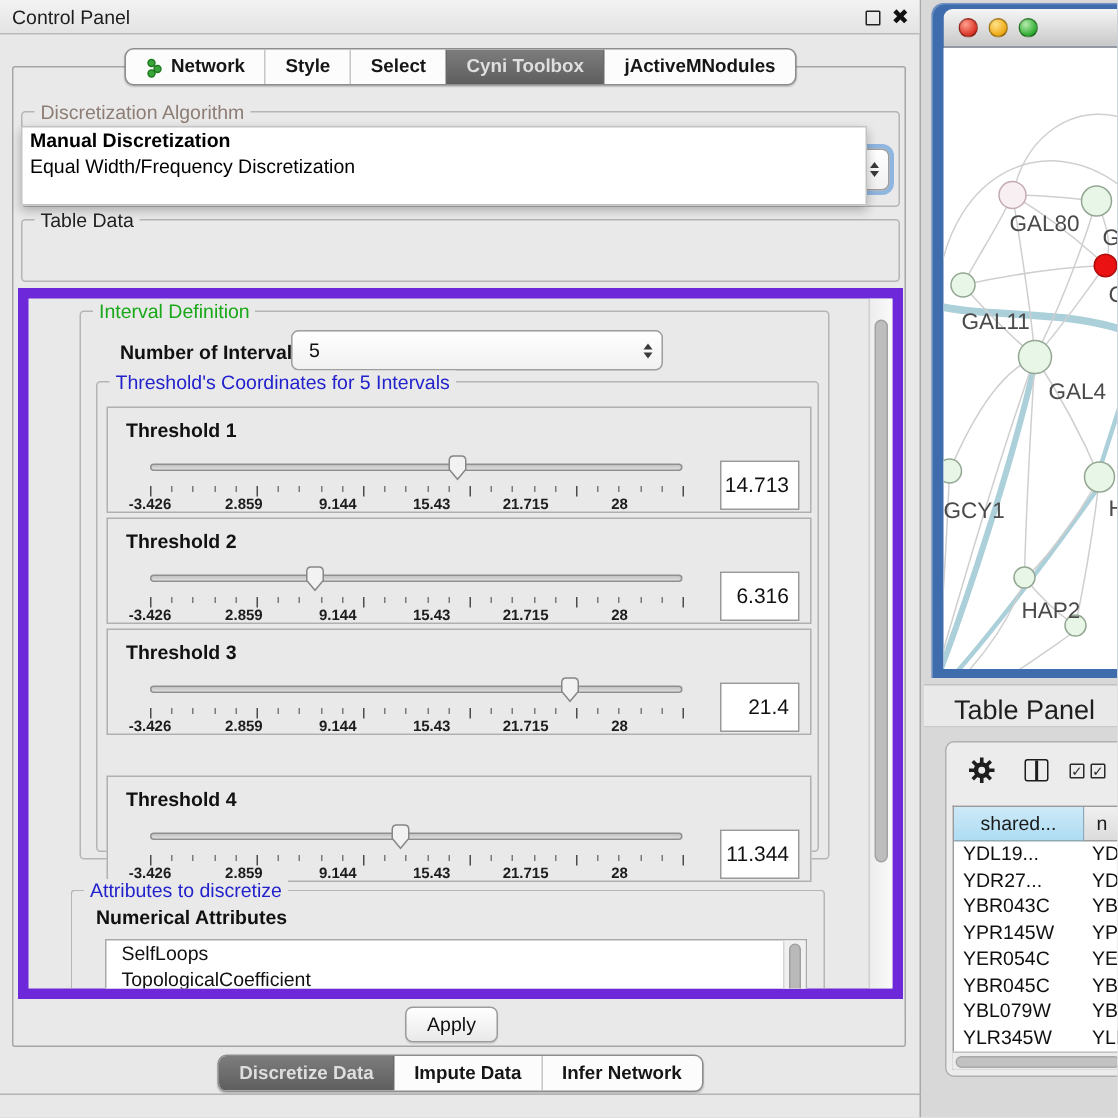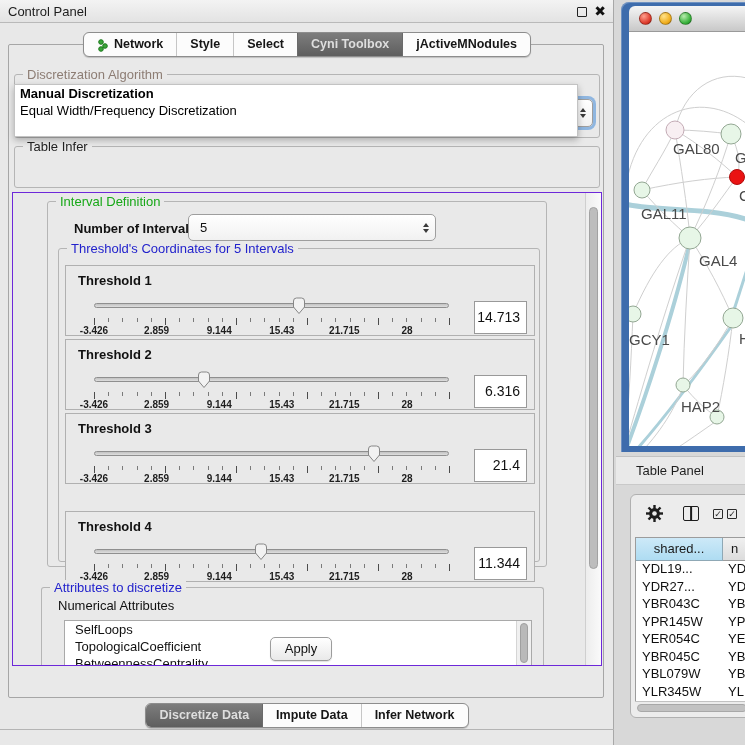--- a/index.html
+++ b/index.html
@@ -42,21 +42,21 @@
   .stepper .down { width:0; height:0; border-left:3.5px solid transparent; border-right:3.5px solid transparent; border-top:4.5px solid #3a3a3a; }
   .focus-ring { box-shadow:0 0 0 3px rgba(95,155,220,.65); }
 
   
   .popup { position:absolute; left:14px; top:84px; width:564px; height:53px; background:#ffffff; border:1px solid #c3c3c3; box-shadow:0 3px 7px rgba(0,0,0,.28); z-index:40; }
   .popup .hint { height:18px; line-height:18px; text-align:center; color:#b3b3b3; font-size:13px; }
   .popup .opt  { height:17px; line-height:17px; padding-left:5px; font-size:13px; color:#000; white-space:nowrap; }
   .popup .opt.bold { font-weight:bold; }
 
   
-  .bigpanel { position:absolute; left:12px; top:192px; width:590px; height:474px; border:1px solid #6d28d9; background:#e9e9e9; overflow:hidden; }
+  .bigpanel { position:absolute; left:12px; top:192px; width:590px; height:474px; border:7px solid #6d28d9; background:#e9e9e9; overflow:hidden; }
   .vscroll { position:absolute; right:0; top:0; width:16px; height:100%; background:linear-gradient(to right,#ededed,#fafafa); border-left:1px solid #cfcfcf; }
   .vscroll .thumb { position:absolute; left:3px; top:14px; width:9px; height:362px; border-radius:5px; background:#bdbdbd; border:1px solid #a2a2a2; }
 
   
   .thr-box { position:absolute; left:6px; width:470px; height:71px; border:1px solid #b0b0b0; background:#e9e9e9; }
   .thr-label { position:absolute; left:12px; top:7px; font-size:13px; font-weight:bold; color:#111; }
   .slider { position:absolute; left:28px; top:30px; width:355px; height:20px; }
   .slider .track { position:absolute; left:0; right:0; top:7px; height:5px; border:1px solid #8f8f8f; border-radius:3px; background:linear-gradient(#c2c2c2,#dedede); }
   .slider .thumb-svg { position:absolute; top:1px; }
   .ticks { position:absolute; left:28px; top:52px; width:355px; height:8px; }
@@ -66,35 +66,35 @@
   .tick-labels { position:absolute; left:28px; top:59px; width:313px; height:10px; }
   .tick-labels span { position:absolute; transform:translateX(-50%); font-size:10px; font-weight:bold; color:#1d1d1d; white-space:nowrap; }
   .val-box { position:absolute; left:408px; top:35px; width:53px; height:33px; background:#fff; border:1px solid #999; font-size:14px; color:#111; text-align:right; line-height:31px; padding-right:6px; }
 
   
   .attr-list { position:absolute; left:22px; top:32px; width:468px; height:52px; background:#fff; border:1px solid #a9a9a9; }
   .attr-item { font-size:13px; color:#111; line-height:17px; padding-left:10px; white-space:nowrap; }
   .attr-scroll { position:absolute; right:0; top:0; width:15px; height:100%; background:#f0f0f0; border-left:1px solid #d5d5d5; }
   .attr-scroll .thumb { position:absolute; left:3px; top:2px; width:8px; height:40px; border-radius:4px; background:#b9b9b9; border:1px solid #a0a0a0; }
 
-  .apply-btn { position:absolute; left:270px; top:637px; width:62px; height:24px; border:1px solid #9c9c9c; border-radius:5px; background:linear-gradient(#ffffff,#e9e9e9); font-size:13px; color:#111; text-align:center; line-height:22px; box-shadow:0 1px 1px rgba(0,0,0,.12); }
+  .apply-btn { position:absolute; left:270px; top:671px; width:62px; height:24px; border:1px solid #9c9c9c; border-radius:5px; background:linear-gradient(#ffffff,#e9e9e9); font-size:13px; color:#111; text-align:center; line-height:22px; box-shadow:0 1px 1px rgba(0,0,0,.12); }
   .cp-bottomline { position:absolute; left:0; top:729px; width:614px; height:1px; background:#b4b4b4; }
 
   
   .net-window { position:absolute; left:621px; top:2px; width:124px; height:450px; background:linear-gradient(100deg,#2d5globe,#456), #3e6cac; background:#3e6cac; border-radius:8px 0 0 0; box-shadow:inset 1px 1px 0 rgba(255,255,255,.25); }
   .net-titlebar { position:absolute; left:8px; top:4px; right:0; height:26px; background:linear-gradient(#f5f5f5,#c8c8c8); border-radius:6px 0 0 0; border-bottom:1px solid #9a9a9a; display:flex; align-items:center; padding-left:10px; gap:7px; }
   .light { width:13px; height:13px; border-radius:50%; border:1px solid rgba(0,0,0,.3); }
   .light.red    { background:radial-gradient(circle at 35% 30%, #ffa08e, #e0<!-- -->); background:radial-gradient(circle at 35% 30%, #ffa08e, #dd3b2c 65%, #a51c10); }
   .light.yellow { background:radial-gradient(circle at 35% 30%, #ffe28a, #f0ad1c 65%, #b87b0a); }
   .light.green  { background:radial-gradient(circle at 35% 30%, #b8ecae, #37b13a 65%, #1d7f22); }
   .net-content { position:absolute; left:8px; top:30px; right:0; bottom:6px; background:#ffffff; overflow:hidden; }
 
   
   .tp-bar { position:absolute; left:616px; top:456px; width:129px; height:29px; background:#e9e9e9; border-top:1px solid #c2c2c2; border-bottom:1px solid #c9c9c9; }
-  .tp-bar .t { position:absolute; left:20px; top:6px; font-size:13px; color:#1e1e1e; }
+  .tp-bar .t { position:absolute; left:20px; top:6px; font-size:18px; color:#1e1e1e; }
   .tp-box { position:absolute; left:630px; top:494px; width:130px; height:224px; background:#ececec; border:1px solid #b0b0b0; border-radius:6px; }
   .tp-toolbar { position:absolute; left:0; top:0; width:100%; height:40px; }
   .icon-col { position:absolute; top:11px; width:16px; height:15px; border:1.8px solid #1c1c1c; border-radius:2px; }
   .icon-col:before { content:""; position:absolute; left:50%; top:0; width:1.8px; height:100%; background:#1c1c1c; transform:translateX(-50%); }
   .icon-check { position:absolute; top:14px; width:10px; height:10px; border:1.4px solid #2a2a2a; border-radius:1px; font-size:9px; line-height:8px; font-weight:bold; color:#2a2a2a; text-align:center; }
   .tp-table { position:absolute; left:4px; top:42px; width:126px; height:176px; background:#fff; border:1px solid #9c9c9c; border-right:none; overflow:hidden; }
   .tp-header { display:flex; height:23px; }
   .tp-header .h1 { width:87px; background:linear-gradient(#cde9f8,#aedcf2); border-right:1px solid #8fa8b5; border-bottom:1px solid #8fa8b5; font-size:13px; color:#1a1a1a; text-align:center; line-height:22px; }
   .tp-header .h2 { flex:1; background:linear-gradient(#f0f0f0,#dcdcdc); border-bottom:1px solid #9c9c9c; font-size:13px; color:#1a1a1a; padding-left:8px; line-height:22px; }
   .tp-row { display:flex; height:17.5px; font-size:13px; color:#101010; }
@@ -156,21 +156,21 @@
           </span>
       </div>
     </div>
 
     <div class="popup">
       <div class="opt bold">Manual Discretization</div>
       <div class="opt">Equal Width/Frequency Discretization</div>
     </div>
 
     <div class="group" style="left:14px; top:146px; width:586px; height:42px;">
-      <span class="gtitle" style="color:#222;">Table Infer</span>
+      <span class="gtitle" style="color:#222;">Table Data</span>
     </div>
 
     <div class="bigpanel">
 
       <div class="group" style="left:34px; top:8px; width:500px; height:366px;">
         <span class="gtitle green">Interval Definition</span>
         <div style="position:absolute; left:26px; top:19px; font-size:13px; font-weight:bold; color:#111;">Number of Intervals</div>
         <div class="combo" style="left:140px; top:12px; width:248px; height:27px;">
           <span class="ctext">5</span>
           <span class="stepper">
@@ -365,21 +365,21 @@
                   <span style="left: 100%;">28</span>
                 </div>
                 <div class="val-box">11.344</div>
               </div>
             </div>
         </div>
       </div>
 
       <div class="group" style="left:28px; top:394px; width:503px; height:88px; border-bottom:none;">
         <span class="gtitle blue">Attributes to discretize</span>
-        <div style="position:absolute; left:16px; top:10px; font-size:13px; font-weight:normal; color:#111;">Numerical Attributes</div>
+        <div style="position:absolute; left:16px; top:10px; font-size:13px; font-weight:bold; color:#111;">Numerical Attributes</div>
         <div class="attr-list">
           <div id="attr-items">
               <div class="attr-item">SelfLoops</div>
               <div class="attr-item">TopologicalCoefficient</div>
               <div class="attr-item">BetweennessCentrality</div>
             </div>
           <div class="attr-scroll">
               <div class="thumb"></div>
             </div>
         </div>

